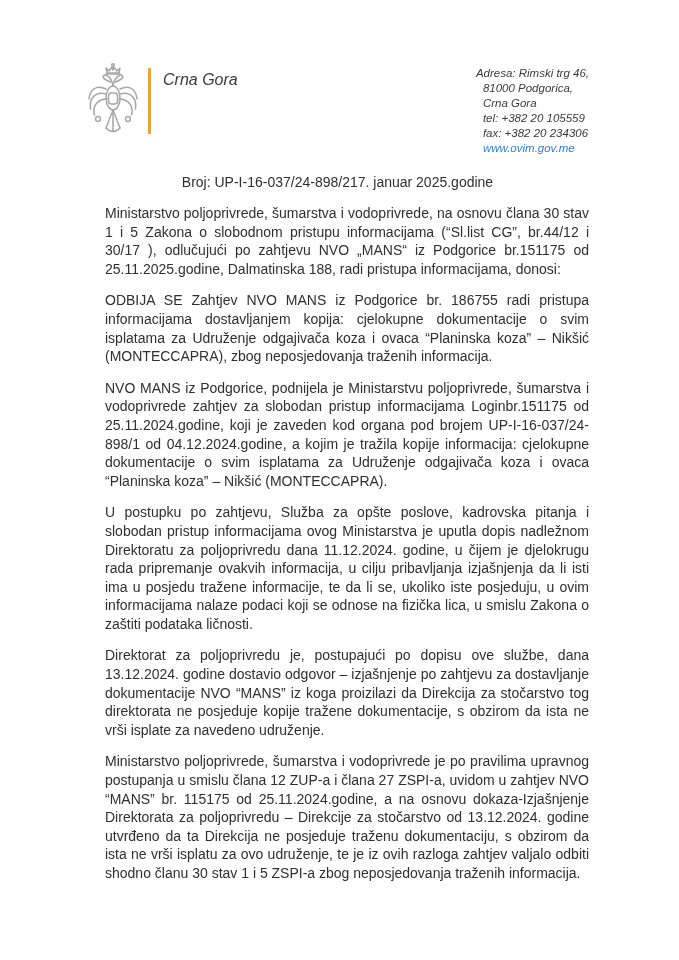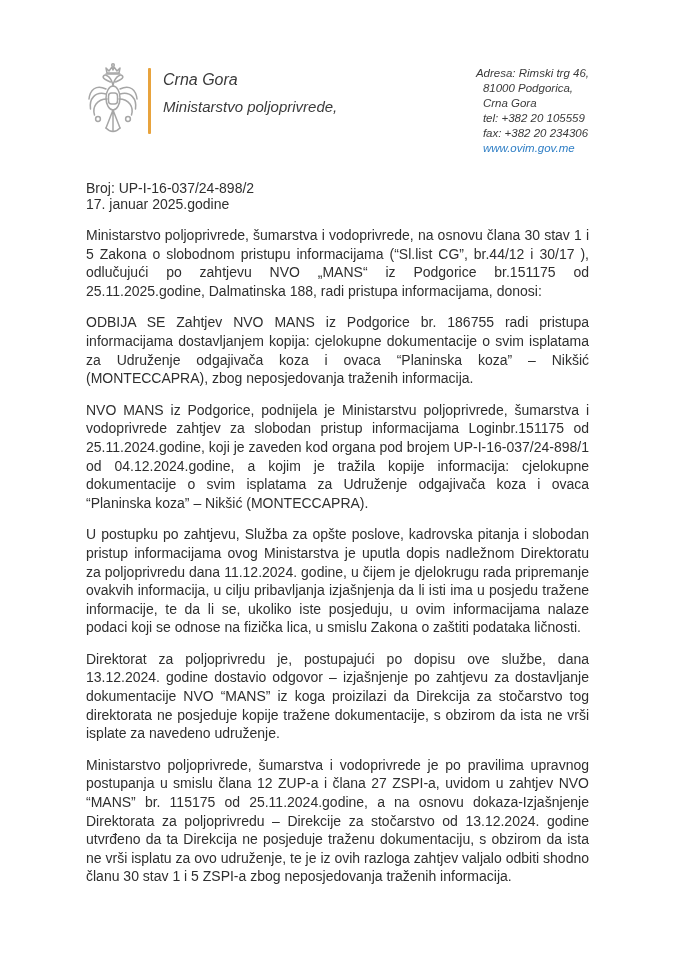--- a/index.html
+++ b/index.html
@@ -24,29 +24,28 @@
     border-radius: 1px;
   }
   .brand-text { padding-top: 8px; }
   .brand-country { font-size: 16px; color: #3a3a3a; line-height: 20px; margin-bottom: 7px; }
   .brand-ministry { font-size: 15px; color: #3a3a3a; line-height: 19px; }
   .address { font-size: 11.5px; line-height: 15px; color: #3a3a3a; padding-top: 4px; }
   .address .ind { padding-left: 7px; }
   .address a { text-decoration: none; }
   
   .meta {
-    margin-top: 24px;
+    margin-top: 18px;
     display: flex;
-    justify-content: flex-start;
+    justify-content: center;
     font-size: 14px;
     color: #2f2f2f;
-    flex-direction: column;
   }
   
-  .doc { margin-top: 14px; }
+  .doc { margin-top: 14px; margin-left: 19px; }
   .doc p {
     font-size: 14px;
     line-height: 18.6px;
     text-align: justify;
     margin: 0 0 13px 0;
     color: #2f2f2f;
   }
   .heading {
     text-align: center;
     font-size: 14.5px;
@@ -86,21 +85,20 @@
           <circle cx="12" cy="57" r="2.4"></circle>
           <circle cx="42" cy="57" r="2.4"></circle>
 
           <path d="M27 48 L20 66 M27 48 L27 69 M27 48 L34 66"></path>
           <path d="M20 66 C24 70.5 30 70.5 34 66"></path>
         </svg>
       </span>
       <span class="divider" style="background:#E8A33D"></span>
       <div class="brand-text">
         <div class="brand-country">Crna Gora</div>
-        <div class="brand-ministry">Ministarstvo poljoprivrede,</div>
       </div>
     </div>
 
     <div class="address">
       <div>Adresa: Rimski trg 46,</div>
       <div class="ind">81000 Podgorica,</div>
       <div class="ind">Crna Gora</div>
       <div class="ind">tel: +382 20 105559</div>
       <div class="ind">fax: +382 20 234306</div>
       <div class="ind">

